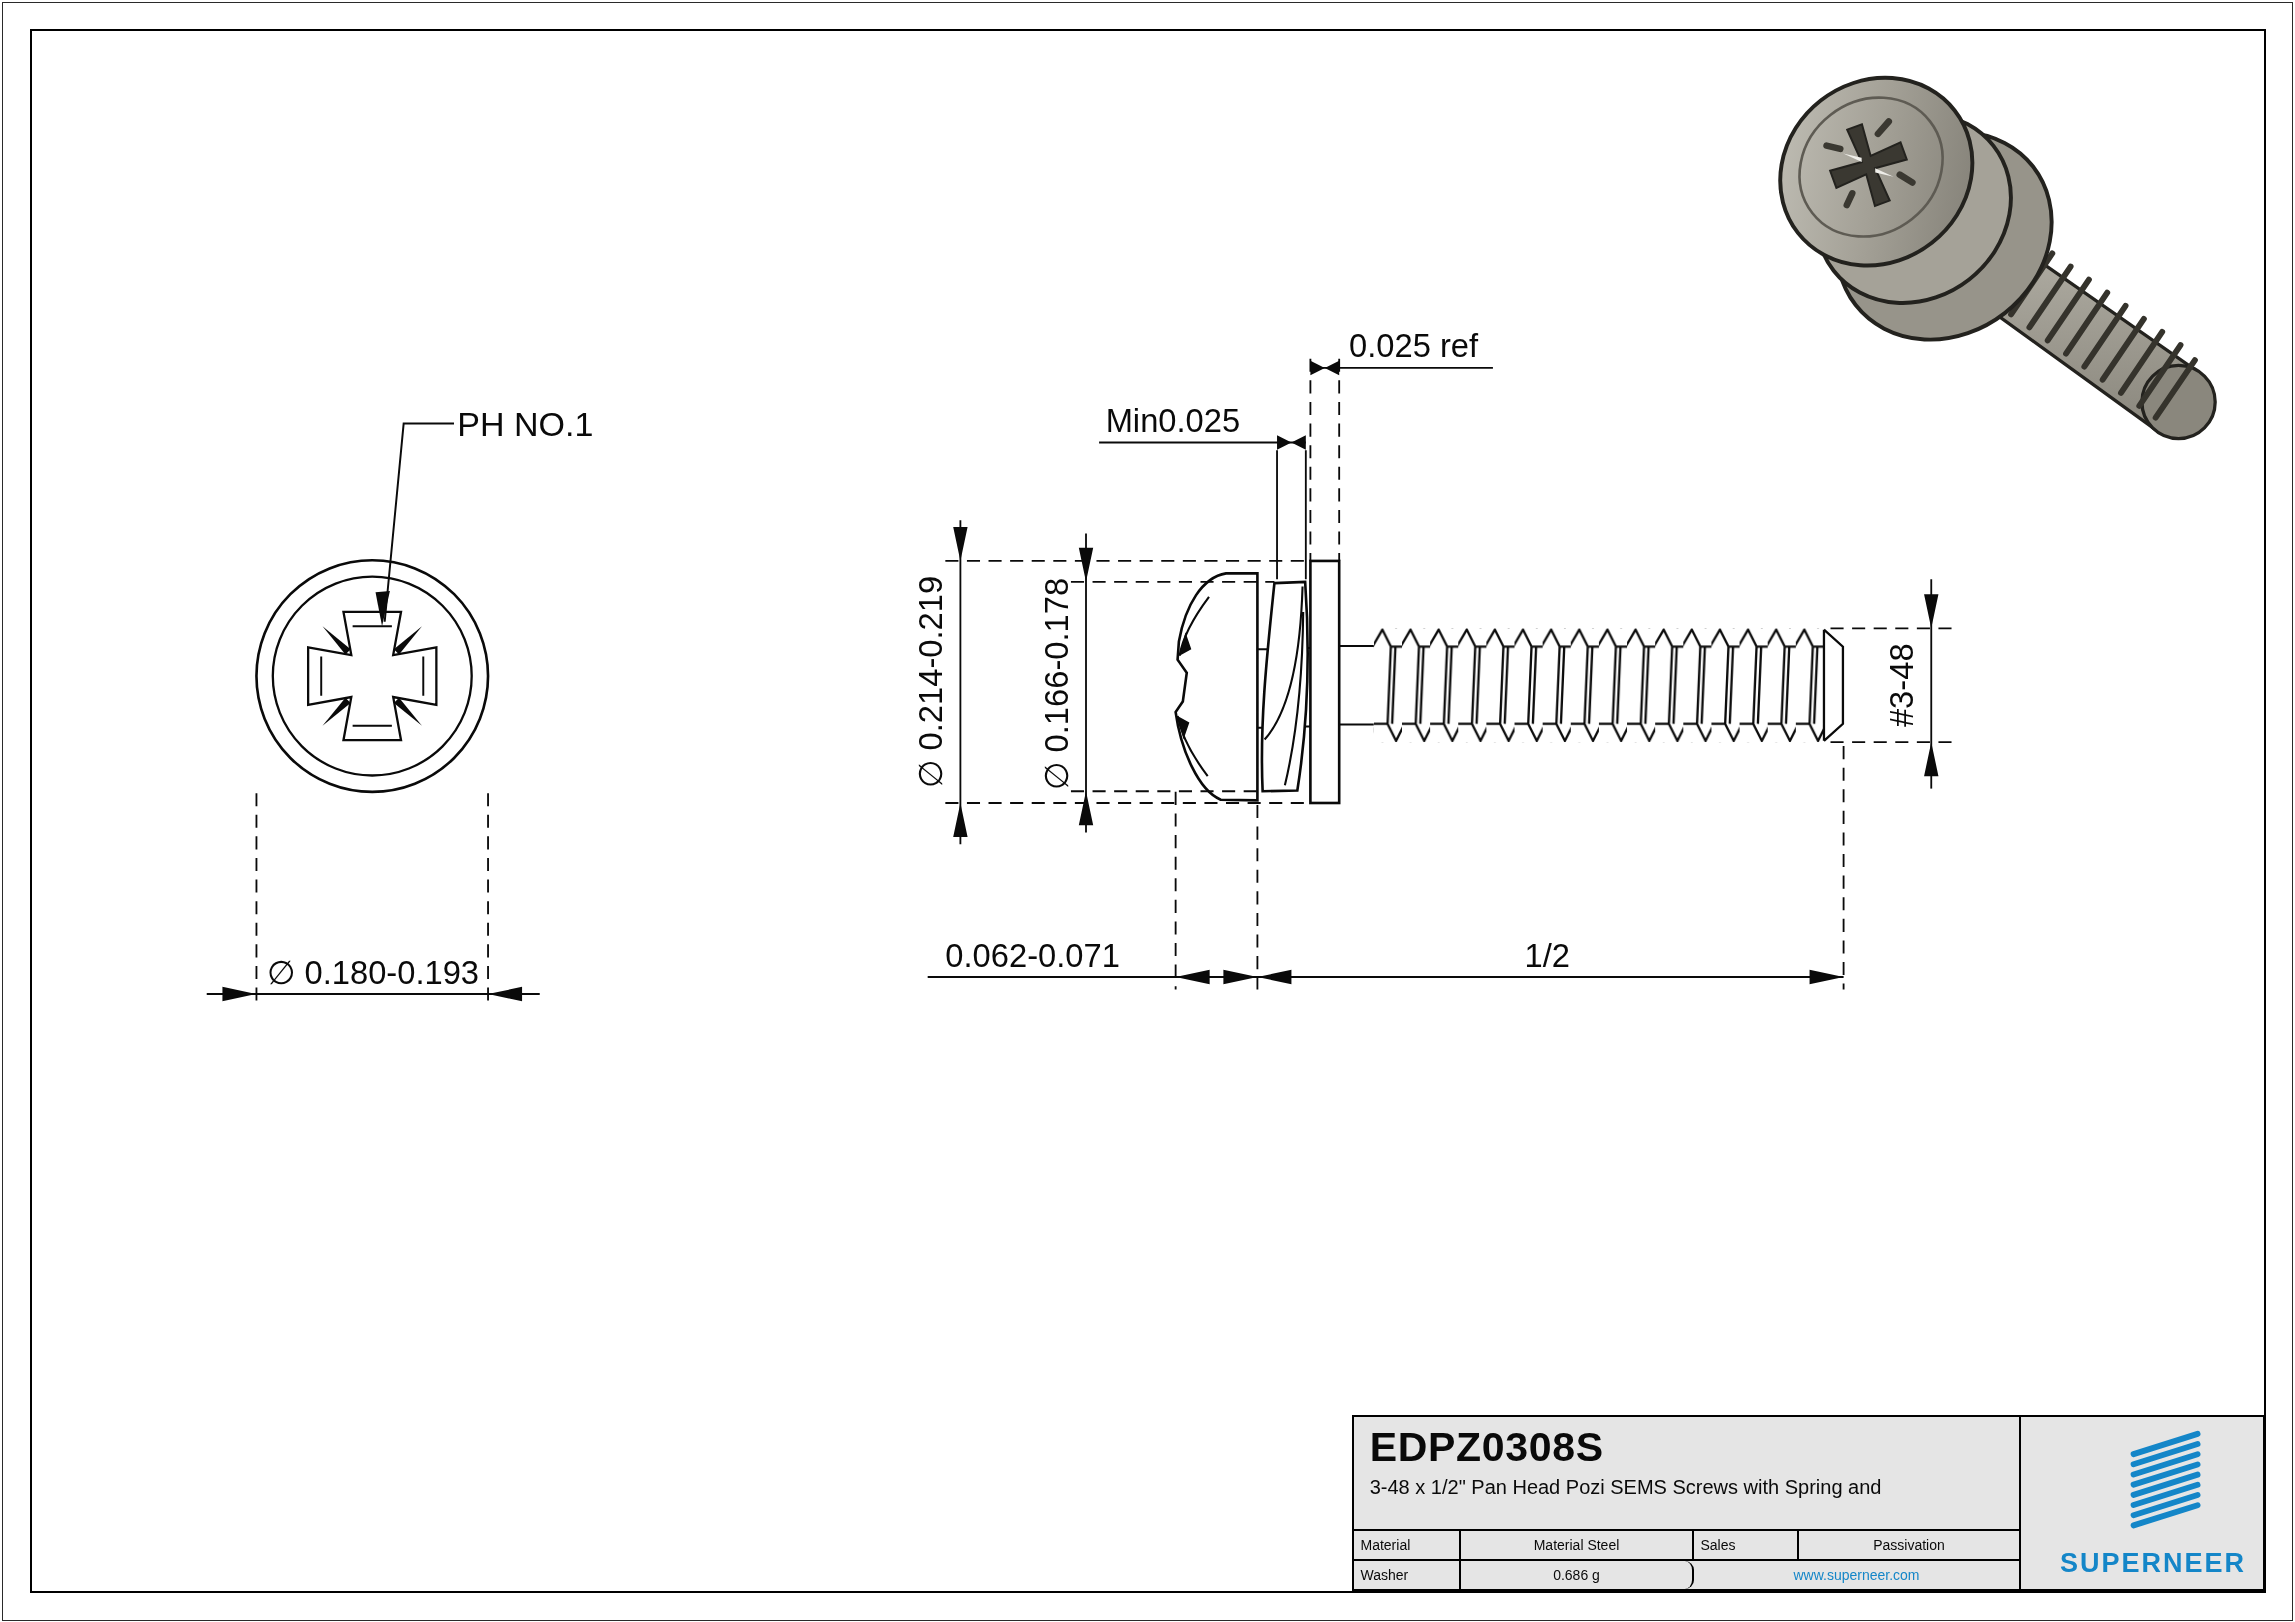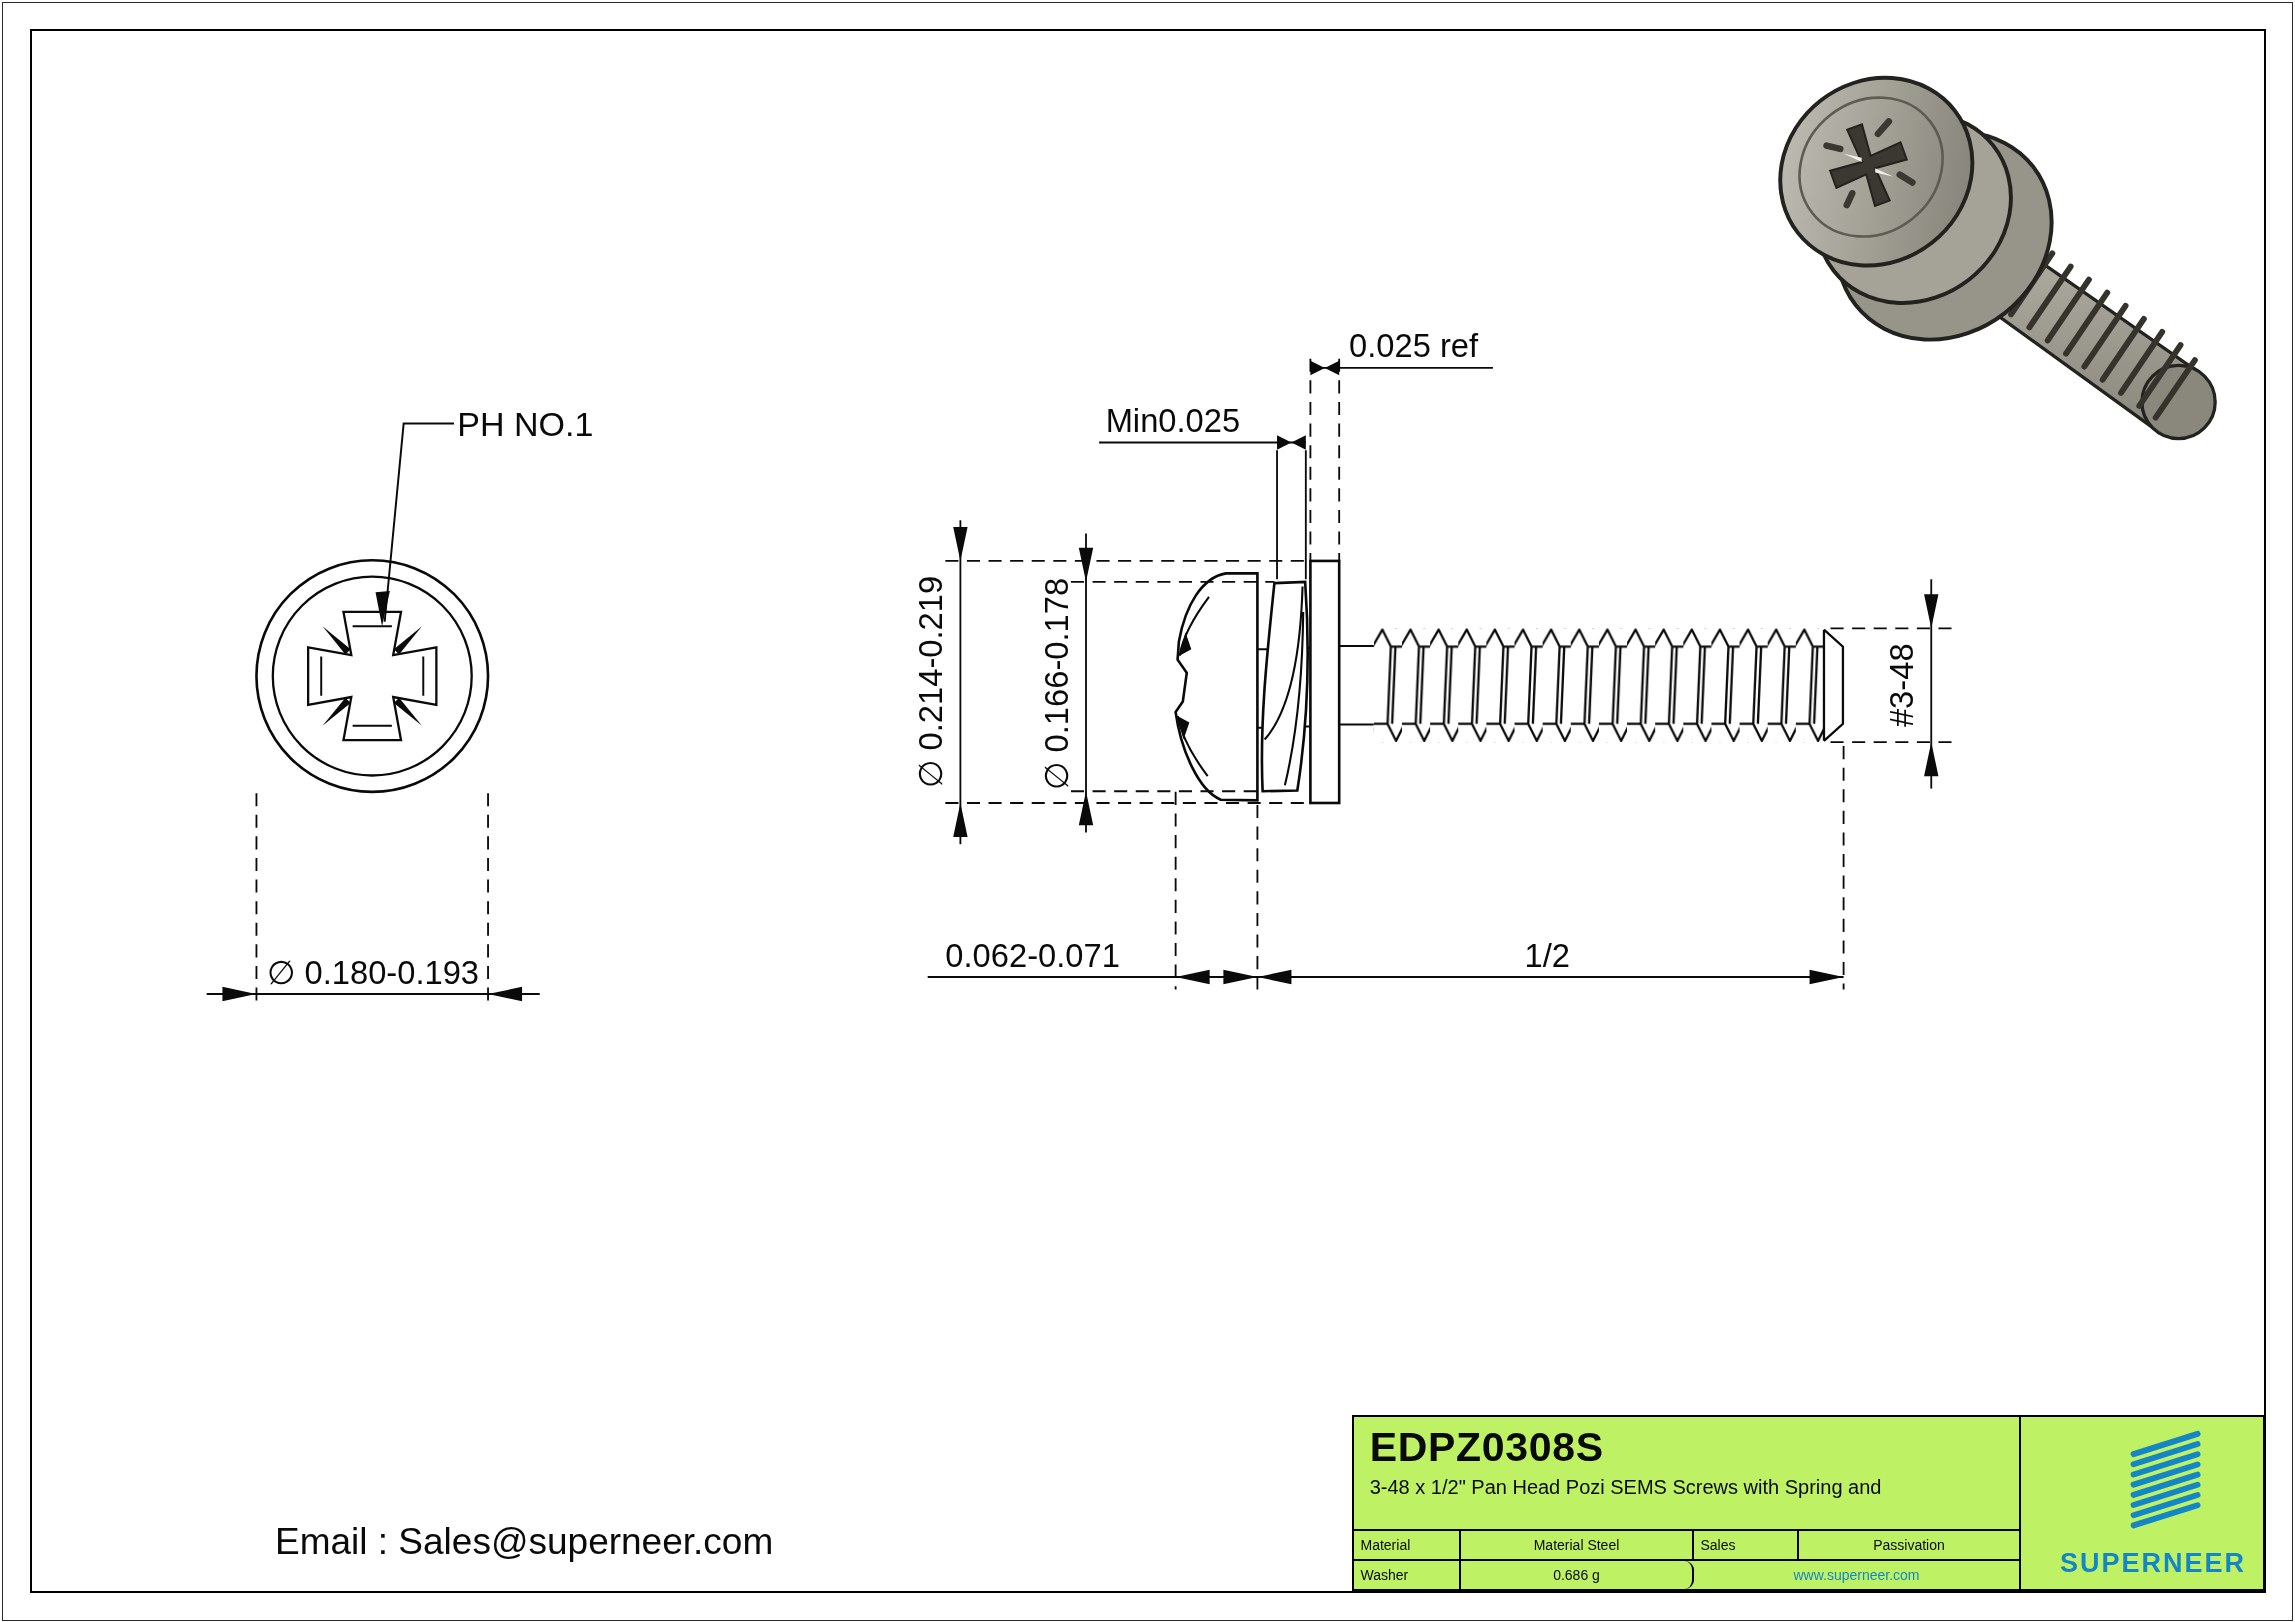--- a/index.html
+++ b/index.html
@@ -9,21 +9,21 @@
   }
   .border-outer{position:absolute;left:2px;top:2px;right:2px;bottom:2px;border:1.3px solid #2a2a2a;}
   .border-inner{position:absolute;left:30px;top:29px;right:29px;bottom:30px;border:2.6px solid #000;}
   svg.draw{position:absolute;left:0;top:0;}
   svg text{fill:#0a0a0a;}
   .dimtext{font-size:50px;}
   .labeltext{font-size:52px;}
 
   
   .tblock{position:absolute;left:1352px;top:1415px;width:913px;height:176px;
-    border:2px solid #000;box-sizing:border-box;background:#bef264;display:flex;}
+    border:2px solid #000;box-sizing:border-box;background:#e5e5e5;display:flex;}
   .tb-left{width:667px;box-sizing:border-box;border-right:2px solid #000;display:flex;flex-direction:column;}
   .tb-title{height:113px;box-sizing:border-box;padding:9.2px 0 0 15.7px;overflow:hidden;}
   .pn{font-size:41px;font-weight:bold;letter-spacing:0.7px;line-height:43px;}
   .desc{font-size:20px;line-height:28px;margin-top:3.9px;}
   .tb-row{height:30px;box-sizing:border-box;border-top:2px solid #000;display:flex;align-items:stretch;font-size:14px;}
   .cell{box-sizing:border-box;display:flex;align-items:center;justify-content:center;border-right:2px solid #000;}
   .cell:last-child{border-right:none;}
   .cell.lbl{justify-content:flex-start;padding-left:6.5px;}
   .c1{width:107px;} .c2{width:233px;} .c3{width:105px;} .c4{flex:1;}
   .c24{width:233px;border-radius:9px;} .cweb{flex:1;}
@@ -179,21 +179,20 @@
 
     <g>
       <path d="M1797,1210 L1797,1512 M1922,1230 L1922,1512 M2818,1140 L2818,1512" fill="none" stroke="#0a0a0a" stroke-width="2.8" stroke-dasharray="20 13"></path>
       <path d="M1418,1493 L2818,1493" fill="none" stroke="#0a0a0a" stroke-width="2.8"></path>
       <path d="M1797,1493 L1849,1482 L1849,1504 Z M1922,1493 L1870,1482 L1870,1504 Z M1922,1493 L1974,1482 L1974,1504 Z M2818,1493 L2766,1482 L2766,1504 Z" fill="#0a0a0a"></path>
       <text class="dimtext" x="1445" y="1477">0.062-0.071</text>
       <text class="dimtext" x="2365" y="1477" text-anchor="middle">1/2</text>
     </g>
   </svg>
 
-  <div class="email">Email : Sales@superneer.com</div>
 
   <div class="tblock">
     <div class="tb-left">
       <div class="tb-title" style="border-top:none;">
         <div class="pn">EDPZ0308S</div>
         <div class="desc">
           <div>3-48 x 1/2" Pan Head Pozi SEMS Screws with Spring and</div>
         </div>
       </div>
       <div class="tb-row">

